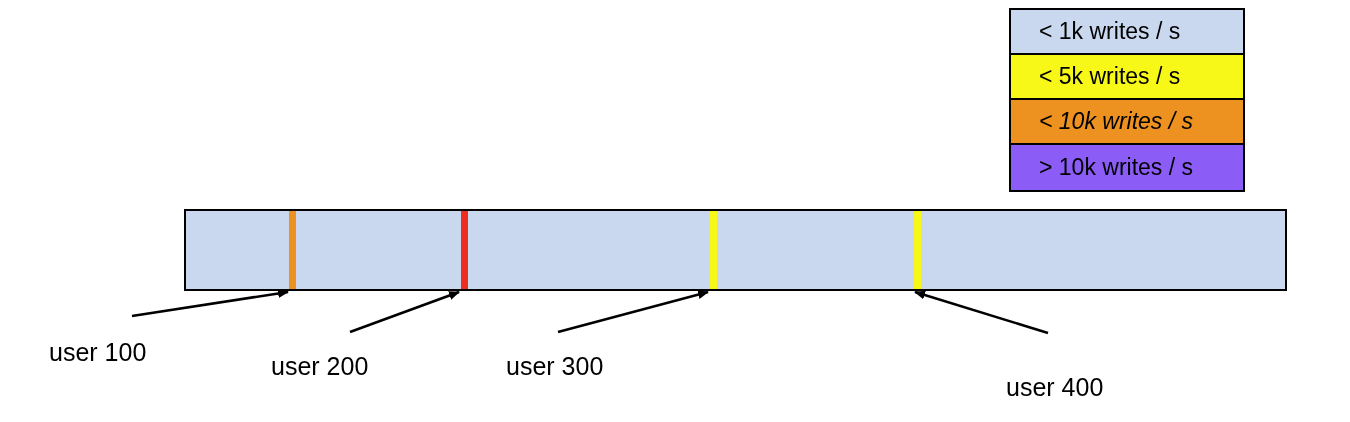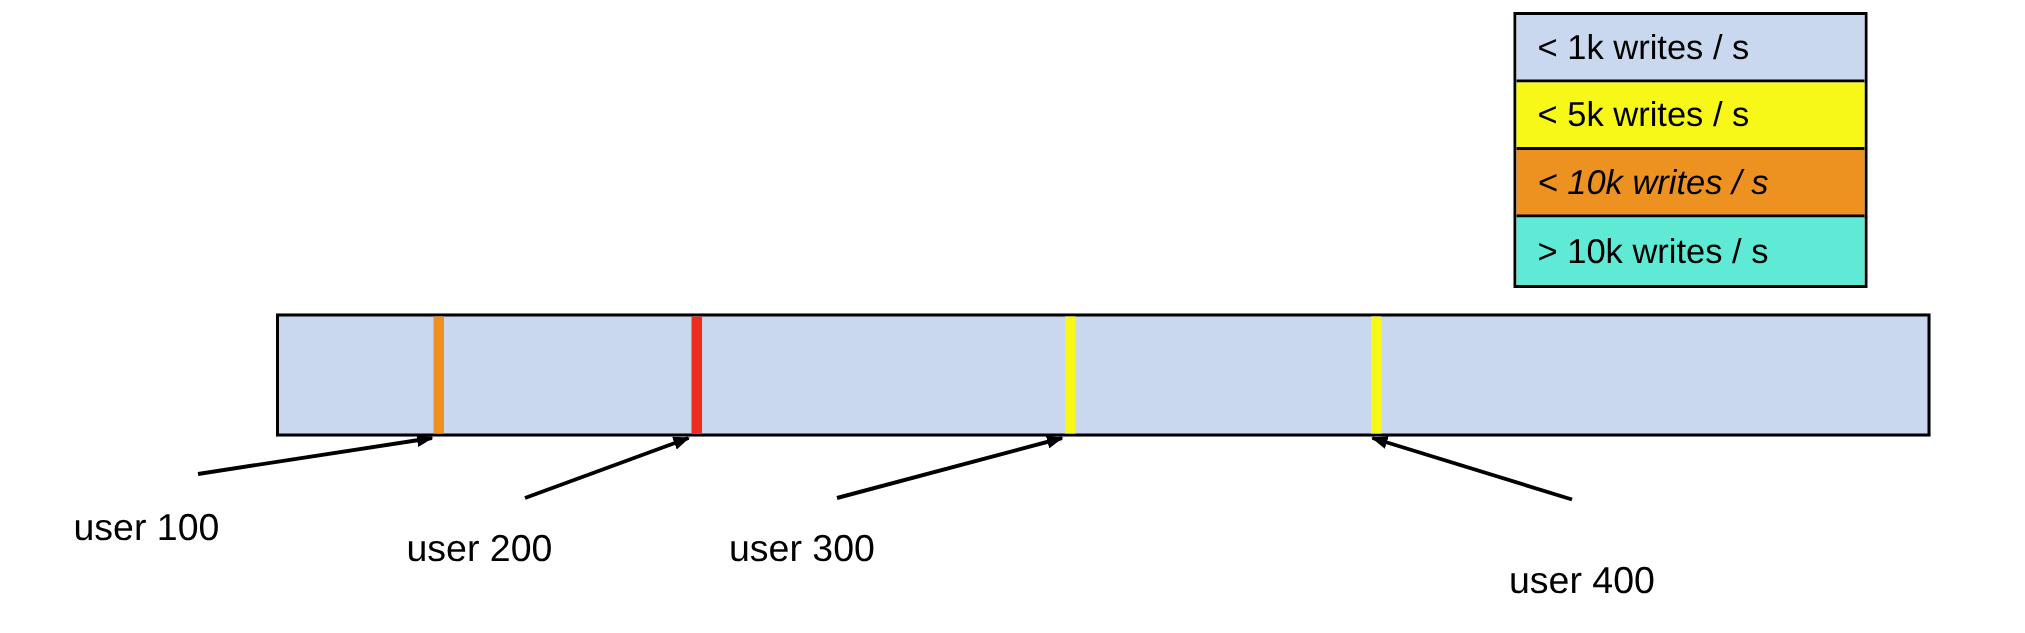--- a/index.html
+++ b/index.html
@@ -26,21 +26,21 @@
     width: 236px;
     border: 2px solid #000000;
     box-sizing: border-box;
   }
   .legend-row {
     height: 45px;
     box-sizing: border-box;
     border-bottom: 2px solid #000000;
     display: flex;
     align-items: center;
-    padding-left: 14px;
+    padding-left: 28px;
     font-size: 23px;
     color: #000000;
     white-space: nowrap;
     letter-spacing: 0px;
   }
   .legend-row:last-child {
     border-bottom: none;
   }
 
   
@@ -96,21 +96,21 @@
   <div id="legend">
     <div class="legend-row" style="background:#c9d8ef;">
       <span>&lt; 1k writes / s</span>
     </div>
     <div class="legend-row" style="background:#f7f718;text-align:right;">
       <span>&lt; 5k writes / s</span>
     </div>
     <div class="legend-row" style="background:#ed9121;font-style:italic;">
       <span>&lt; 10k writes / s</span>
     </div>
-    <div class="legend-row" style="background:#5eead4;">
+    <div class="legend-row" style="background:#8b5cf6;">
       <span>&gt; 10k writes / s</span>
     </div>
   </div>
 
 
   <div id="bar" style="background:#c9d8ef;">
     <div class="marker" style="left:103px; background:#ed9121;"></div>
     <div class="marker" style="left:275px; background:#ee2d1e;"></div>
     <div class="marker" style="left:524px; background:#f7f718;"></div>
     <div class="marker" style="left:728px; background:#f7f718;"></div>
@@ -123,16 +123,16 @@
       </marker>
     </defs>
     <line x1="132" y1="316" x2="288" y2="292" stroke="#000000" stroke-width="2.6" marker-end="url(#ah)"></line>
     <line x1="350" y1="332" x2="459" y2="292" stroke="#000000" stroke-width="2.6" marker-end="url(#ah)"></line>
     <line x1="558" y1="332" x2="708" y2="292" stroke="#000000" stroke-width="2.6" marker-end="url(#ah)"></line>
     <line x1="1048" y1="333" x2="915" y2="292" stroke="#000000" stroke-width="2.6" marker-end="url(#ah)"></line>
   </svg>
 
   <div class="callout" style="left:49px; top:338px;">user 100</div>
   <div class="callout" style="left:271px; top:352px;text-align:right;">user 200</div>
-  <div class="callout" style="left:486px; top:352px;">user 300</div>
+  <div class="callout" style="left:506px; top:352px;">user 300</div>
   <div class="callout" style="left:966px; top:373px;margin-left:40px;">user 400</div>
 
 </div>
 
 </body></html>

